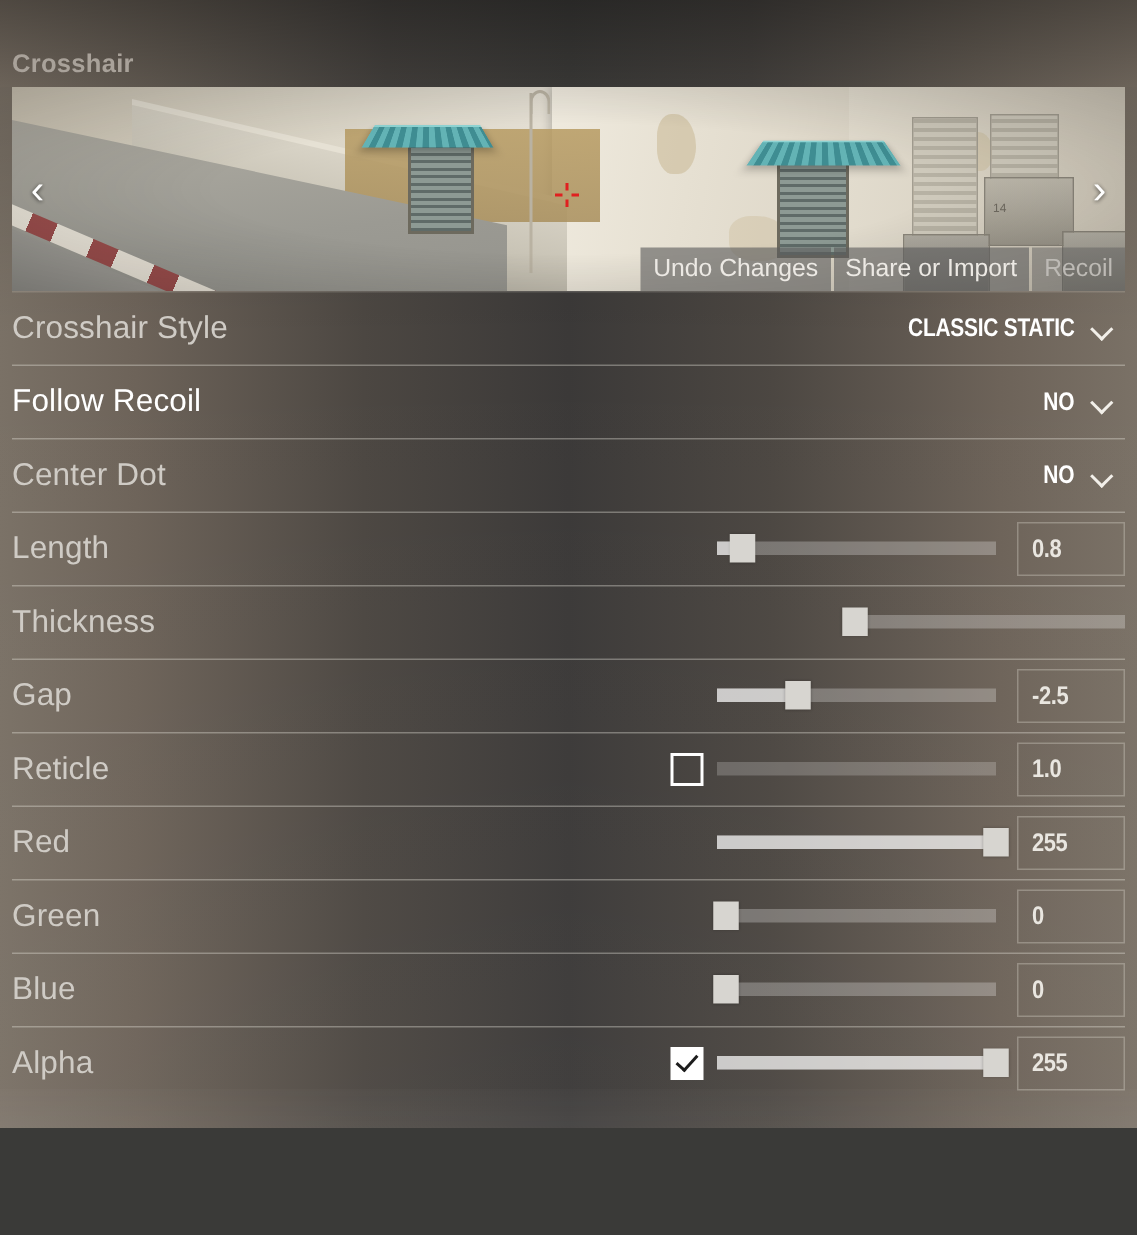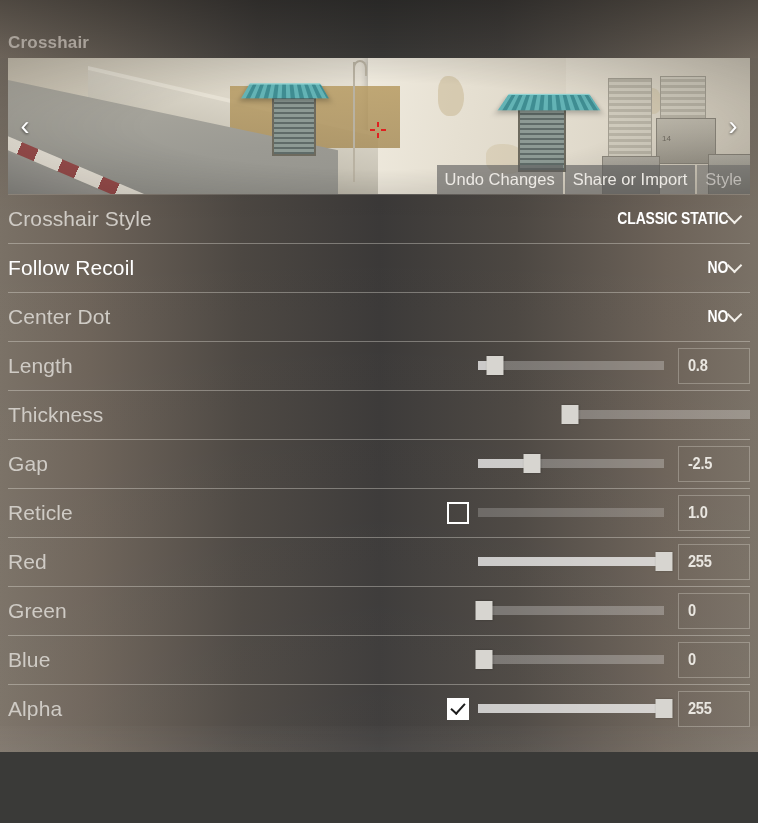--- a/index.html
+++ b/index.html
@@ -236,20 +236,22 @@
   }
   .row-right {
     margin-left: auto;
     display: flex;
     align-items: center;
   }
 
   
   .dropdown {
     display: flex;
+    align-items: center;
+    gap: 12px;
     cursor: pointer;
   }
   .dropdown-value {
     font-size: 17px;
     font-weight: 700;
     color: #ffffff;
     letter-spacing: -0.2px;
     transform: scaleX(0.82);
     transform-origin: right center;
     white-space: nowrap;
@@ -409,21 +411,21 @@
         <span class="l"></span>
         <span class="r"></span>
     </div>
 
     <div class="nav-arrow" id="nav-prev">‹</div>
     <div class="nav-arrow" id="nav-next">›</div>
 
     <div id="preview-actions">
       <button class="preview-btn">Undo Changes</button>
       <button class="preview-btn">Share or Import</button>
-      <button class="preview-btn dim">Style</button>
+      <button class="preview-btn dim">Recoil</button>
     </div>
   </div>
 
   <div id="settings">
       <div class="row">
         <div class="row-label">Crosshair Style</div>
         <div class="row-right">
           <div class="dropdown">
             <span class="dropdown-value">CLASSIC STATIC</span>
             <span class="chev"></span>

